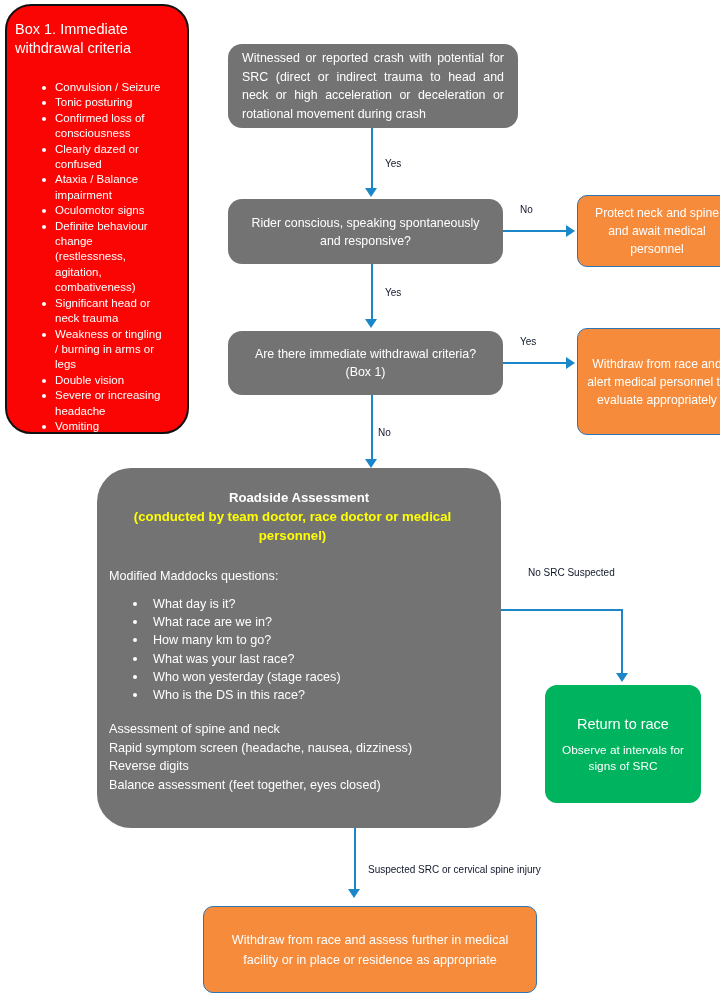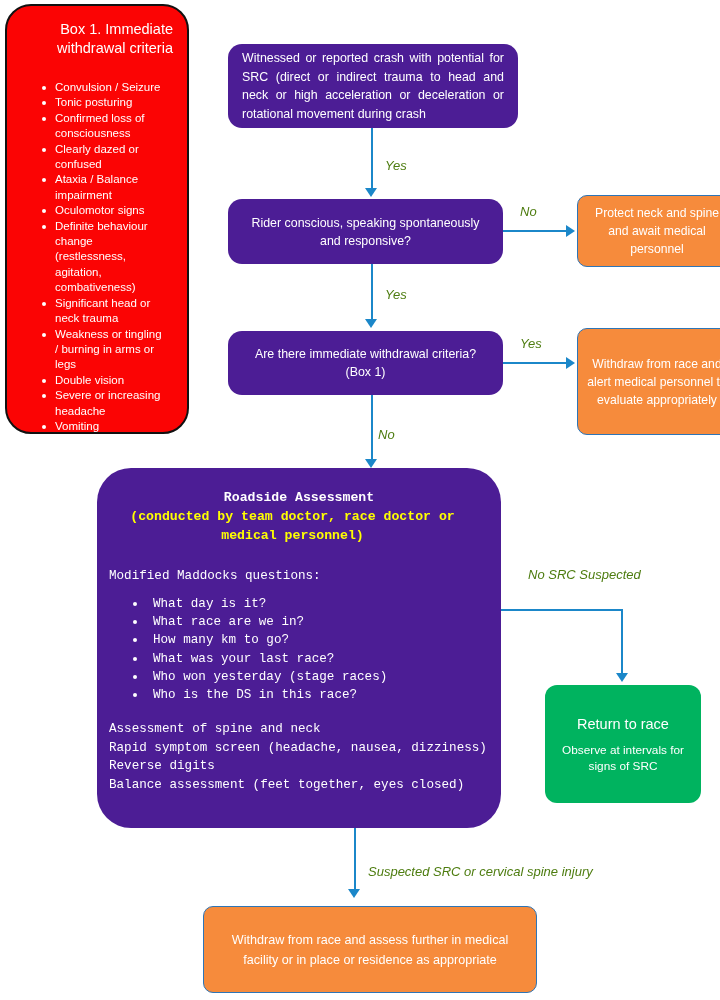--- a/index.html
+++ b/index.html
@@ -25,21 +25,21 @@
     position: absolute;
     box-sizing: border-box;
     display: flex;
     flex-direction: column;
     justify-content: center;
     color: #ffffff;
     text-align: center;
   }
 
   .node-blue {
-    background: #4c1d95;
+    background: #737373;
     border-radius: 14px;
   }
   .node-orange {
     background: #F68B3C;
     border: 1px solid #2E75B6;
     border-radius: 10px;
   }
   .node-green {
     background: #00B35F;
     border-radius: 12px;
@@ -56,22 +56,22 @@
     top: 4px;
     width: 184px;
     height: 430px;
     justify-content: flex-start;
     overflow: hidden;
     padding: 0;
   }
   #box1 .box1-title {
     font-size: 14.5px;
     line-height: 19px;
-    text-align: right;
-    padding: 14px 14px 6px 14px;
+    text-align: left;
+    padding: 14px 14px 6px 8px;
     font-weight: 400;
   }
   #box1 ul {
     margin: 16px;
     padding: 0 8px 0 32px;
     list-style: none;
   }
   #box1 li {
     position: relative;
     font-size: 11.5px;
@@ -128,21 +128,20 @@
     font-size: 12.2px; line-height: 18px; padding: 0 6px;
   }
 
   
   #n-roadside {
     left: 97px; top: 468px; width: 404px; height: 360px;
     border-radius: 34px;
     justify-content: flex-start;
     text-align: left;
     padding: 0;
-    font-family: Liberation Mono, monospace;
   }
   #n-roadside .ra-title {
     text-align: center;
     font-weight: bold;
     font-size: 13.2px;
     line-height: 19px;
     padding: 20px 26px 0 26px;
   }
   #n-roadside .ra-sub {
     text-align: center;
@@ -226,24 +225,23 @@
   .arrow-right {
     position: absolute;
     width: 0; height: 0;
     border-top: 6px solid transparent;
     border-bottom: 6px solid transparent;
     border-left: 9px solid #1B87C9;
   }
 
   .edge-label {
     position: absolute;
-    font-size: 13px;
-    color: #4d7c0f;
+    font-size: 10px;
+    color: #0f172a;
     white-space: nowrap;
-    font-style: italic;
   }
 </style>
 </head>
 <body>
 
 <div id="canvas">
 
   <div class="node node-red" id="box1">
     <div class="box1-title">Box 1. Immediate withdrawal criteria</div>
     <ul>

